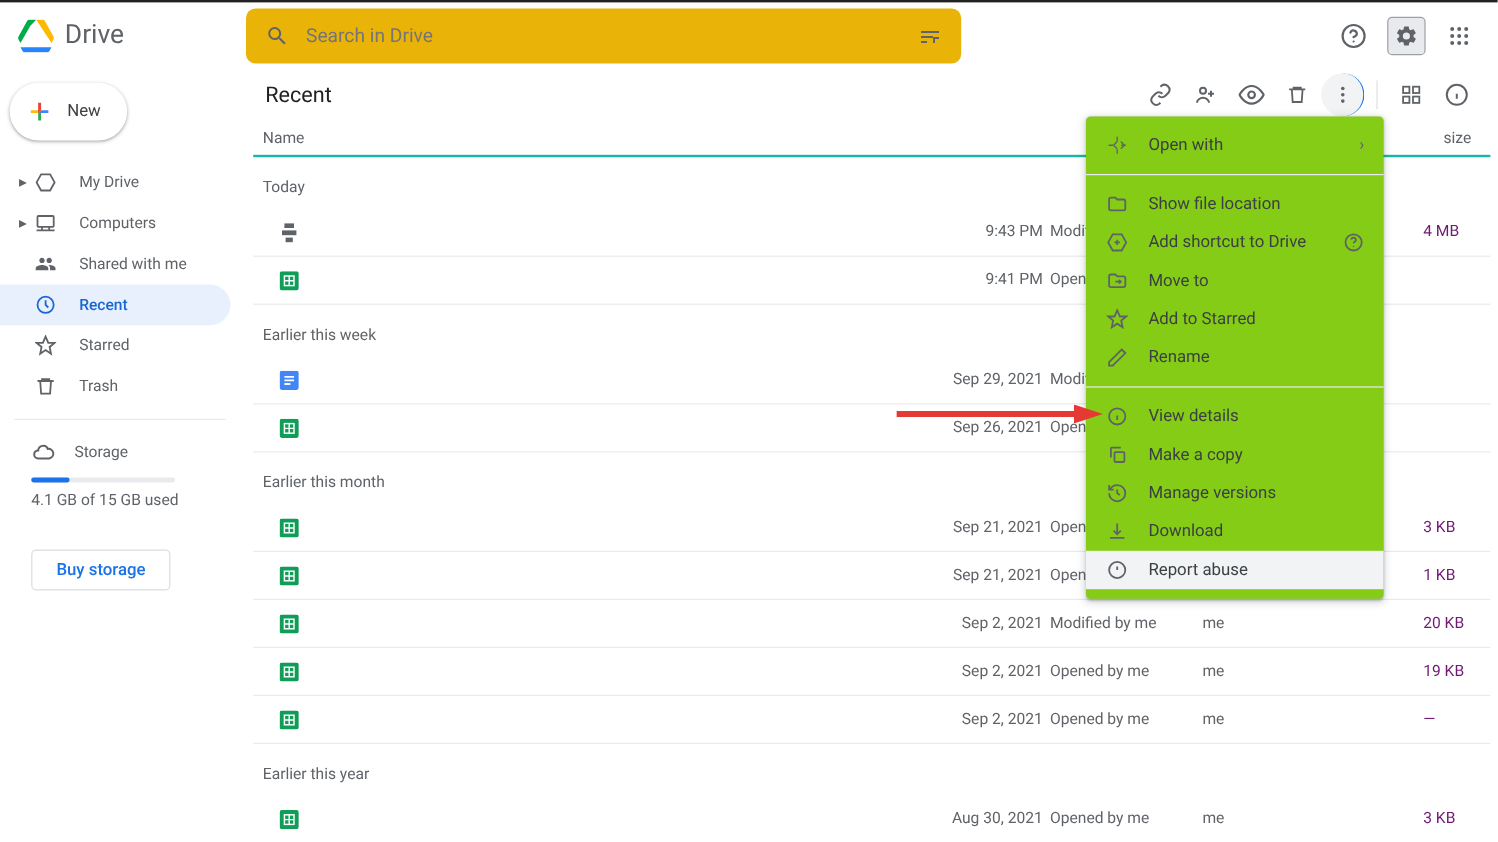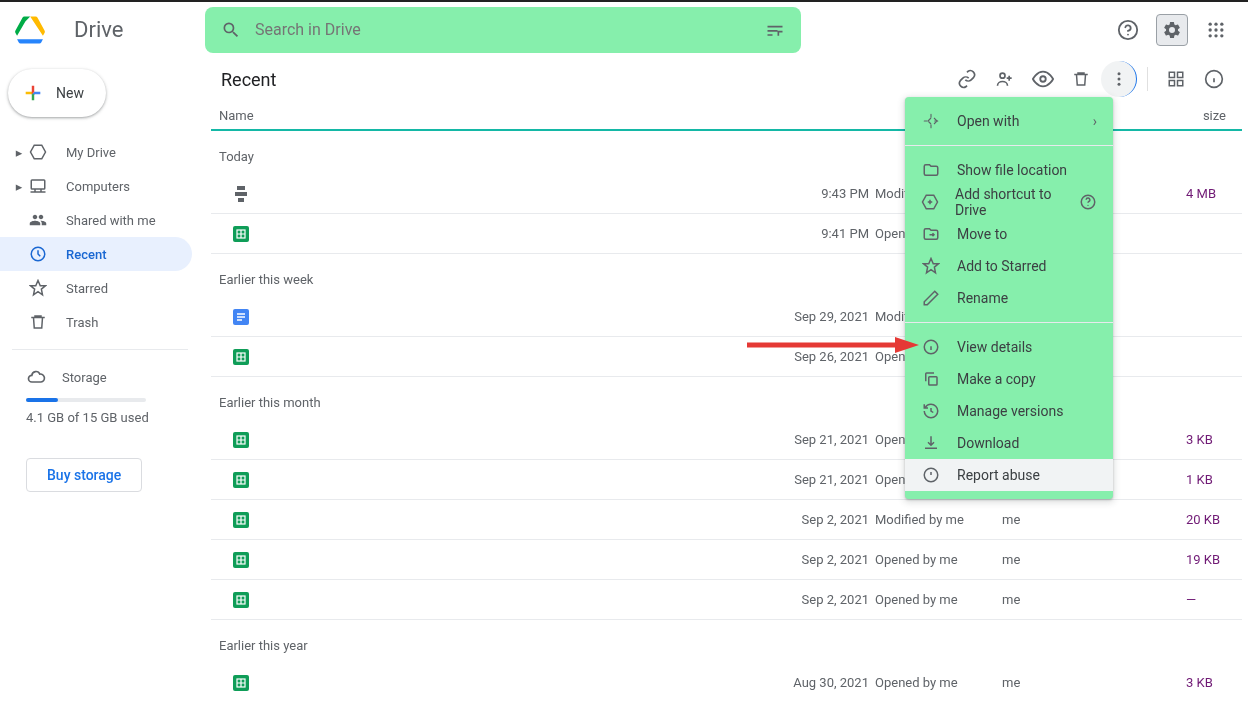--- a/index.html
+++ b/index.html
@@ -1,22 +1,22 @@
 <!DOCTYPE html>
 <html><head>
 <meta charset="utf-8">
 <style>
   * { box-sizing: border-box; margin: 0; padding: 0; font-family: 'Google Sans', Roboto, Arial, sans-serif; }
   body { width: 1248px; height: 702px; background: #fff; overflow: hidden; color: #3c4043; font-size: 13px; position: relative; border-top: 2px solid #222;}
   
   .header { height: 55px; display: flex; align-items: center; padding: 0 12px; }
-  .logo-wrap { display: flex; align-items: center; width: 193px; gap: 20px; }
+  .logo-wrap { display: flex; align-items: center; width: 193px; }
   .logo { width: 36px; height: 36px; display:flex; align-items:center; justify-content:center;}
   .logo-text { font-size: 22px; color: #5f6368; margin-left: 6px; }
-  .search { flex: 0 0 596px; height: 46px; background: #86efac; border-radius: 8px; display: flex; align-items: center; padding: 0 16px; justify-content: space-between;}
+  .search { flex: 0 0 596px; height: 46px; background: #eab308; border-radius: 8px; display: flex; align-items: center; padding: 0 16px; justify-content: space-between;}
   .search-left { display:flex; align-items:center; gap:14px;}
   .search-input { background: transparent; border: none; outline: none; font-size: 16px; color: #5f6368; width: 400px;}
   .header-right { margin-left: auto; display: flex; align-items: center; gap: 8px; }
   .hicon { width: 40px; height: 40px; display: flex; align-items: center; justify-content: center; border-radius: 50%; color:#5f6368;}
   .hicon.active { border: 1px solid #9aa0a6; border-radius: 4px; background: #e8eaed; width:32px; height:32px;}
   
   .sidebar { position: absolute; top: 55px; left: 0; width: 200px; height: 647px; padding-top: 12px; }
   .new-btn { margin-left: 8px; width: 98px; height: 48px; border-radius: 28px; box-shadow: 0 1px 2px rgba(60,64,67,.3), 0 1px 3px 1px rgba(60,64,67,.15); display: flex; align-items: center; padding-left: 14px; gap:12px; background:#fff; color:#3c4043; font-size:14px; }
   .nav { margin-top: 18px; }
   .nav-item { height: 34px; display: flex; align-items: center; padding-left: 12px; font-size: 13px; color: #5f6368; border-radius: 0 18px 18px 0; margin-right: 8px;}
@@ -45,21 +45,21 @@
   .col-size { width: 100px; text-align:right;}
   .group-label { padding: 18px 0 10px 8px; font-size:13px; color:#5f6368; margin:0 6px;}
   .row { display:flex; align-items:center; height:40px; padding-left:20px; padding-right:16px; border-bottom:1px solid #e8eaed; margin: 0 6px;}
   .row .fileicon { width:20px; display:flex; justify-content:center;}
   .row-name-col { flex: 0 0 548px; display:flex; align-items:center;}
   .row .date { flex: 0 0 90px; color:#5f6368; text-align:right;}
   .row .action { flex: 0 0 95px; color:#5f6368; padding-left:6px;}
   .row .owner { flex: 1; color:#5f6368; padding-left:38px;}
   .row .size { width: 40px; text-align:left; color:#701a75;}
   
-  .context-menu { position:absolute; top: 95px; left: 905px; width: 208px; background:#86efac; box-shadow: 0 2px 6px 2px rgba(60,64,67,.15), 0 1px 2px rgba(60,64,67,.3); border-radius:4px; padding: 8px 0;}
+  .context-menu { position:absolute; top: 95px; left: 905px; width: 248px; background:#84cc16; box-shadow: 0 2px 6px 2px rgba(60,64,67,.15), 0 1px 2px rgba(60,64,67,.3); border-radius:4px; padding: 8px 0;}
   .menu-item { height:32px; display:flex; align-items:center; padding: 0 16px; font-size:14px; color:#3c4043; gap:16px;}
   .menu-item:hover,.menu-item.hover { background:#f1f3f4;}
   .menu-sep { height:1px; background:#e8eaed; margin: 8px 0;}
   .menu-item .micon { width:20px; display:flex; justify-content:center; color:#5f6368;}
   .menu-item .chev { margin-left:auto; color:#5f6368;}
   .menu-item .help { margin-left:auto; color:#5f6368;}
   svg { display:block; }
   
   .arrow { position:absolute; top:335px; left:747px; width:172px; height:16px; pointer-events:none;}
 </style>

